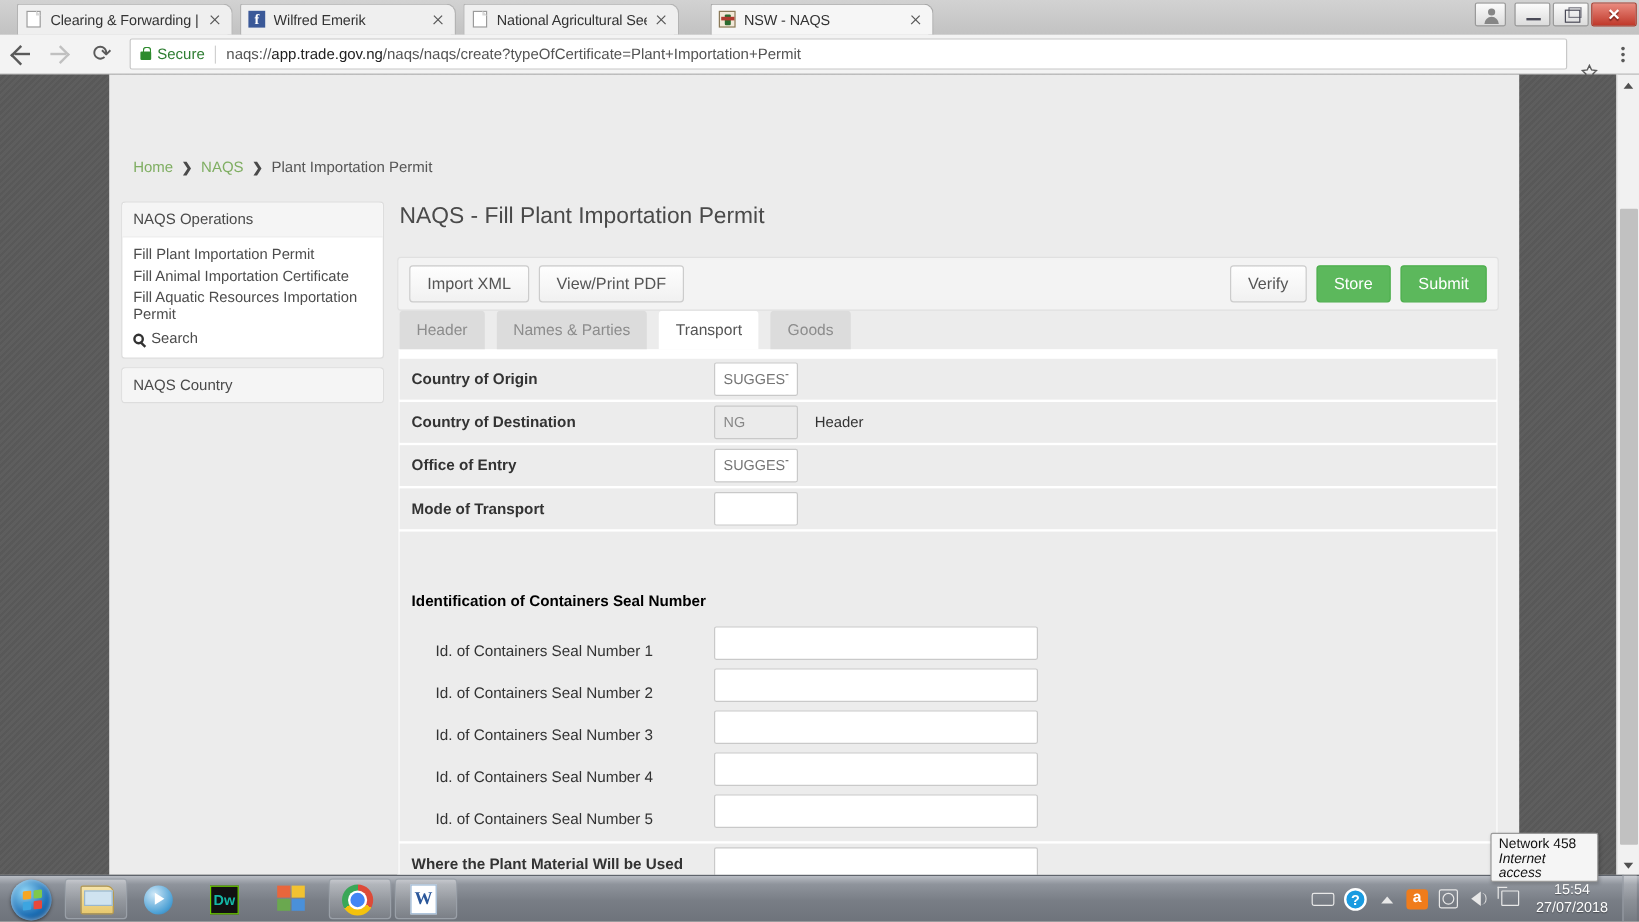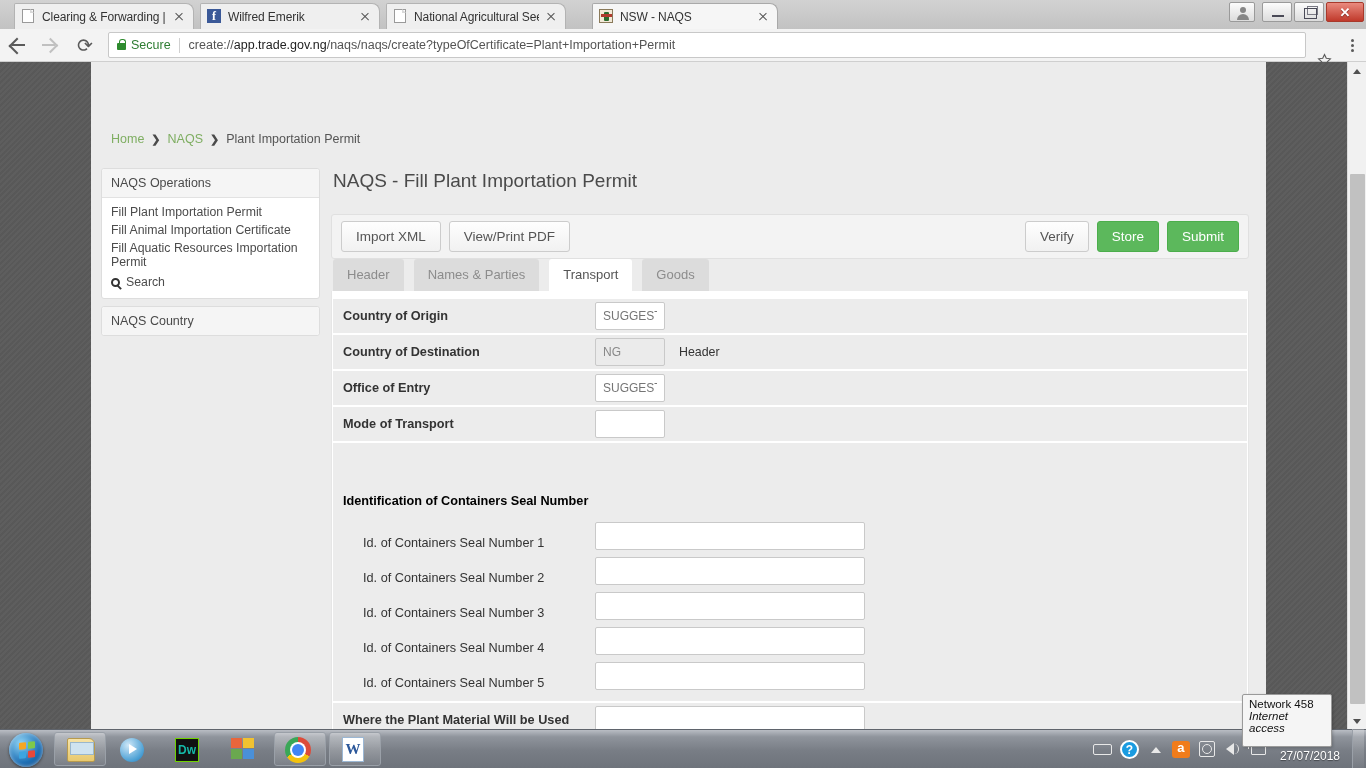--- a/index.html
+++ b/index.html
@@ -203,21 +203,21 @@
              border-left:4px solid transparent; border-right:4px solid transparent; }
   .vsbtn.up::after { border-bottom:5px solid #505050; }
   .vsbtn.down::after { border-top:5px solid #505050; }
   .vsbtn.down { position:absolute; bottom:0; }
   .vsthumb { position:absolute; left:2px; top:112px; width:15px; height:530px;
              background:#c1c1c1; border-radius:1px; }
 
   
   .tooltip { position:absolute; left:1242px; top:694px; width:90px;
              background:#f5f5f5; border:1px solid #9a9a9a; border-radius:2px;
-             padding:3px 6px 12px; font-size:11.5px; color:#111;
+             padding:3px 6px 0; font-size:11.5px; color:#111;
              box-shadow:1px 1px 3px rgba(0,0,0,.2); z-index:40; }
   .tooltip .t2 { font-style:italic; }
 
   
   .taskbar { position:absolute; left:0; bottom:0; width:1366px; height:39px;
              background:linear-gradient(#b9bdc4,#8f949c 18%, #787d85 55%, #6e737b);
              border-top:1px solid #5f646c; display:flex; align-items:center; }
   .startorb { width:48px; height:37px; position:relative; margin-left:3px; }
   .startorb::after { content:""; position:absolute; left:6px; top:2px;
              width:34px; height:34px; border-radius:50%;
@@ -360,21 +360,21 @@
 
   <div class="toolbar">
     <div class="navbtn arrow-l"></div>
     <div class="navbtn arrow-r"></div>
     <div class="navbtn reload">⟳</div>
 
     <div class="omnibox">
       <span class="lock"></span>
       <span class="secure-lbl">Secure</span>
       <span class="url-div"></span>
-      <span class="url"><span>create://</span><span class="host">app.trade.gov.ng</span><span>/naqs/naqs/create?typeOfCertificate=Plant+Importation+Permit</span></span>
+      <span class="url"><span>naqs://</span><span class="host">app.trade.gov.ng</span><span>/naqs/naqs/create?typeOfCertificate=Plant+Importation+Permit</span></span>
     </div>
 
     <div class="star">
       <svg width="15" height="15" viewBox="0 0 16 16">
           <path d="M8 1.6l1.9 4 4.4.6-3.2 3.1.8 4.4L8 11.6 4.1 13.7l.8-4.4L1.7 6.2l4.4-.6z" fill="none" stroke="#5a5a5a" stroke-width="1.2"></path>
         </svg>
     </div>
     <div class="kebab">
       <span></span>
         <span></span>

